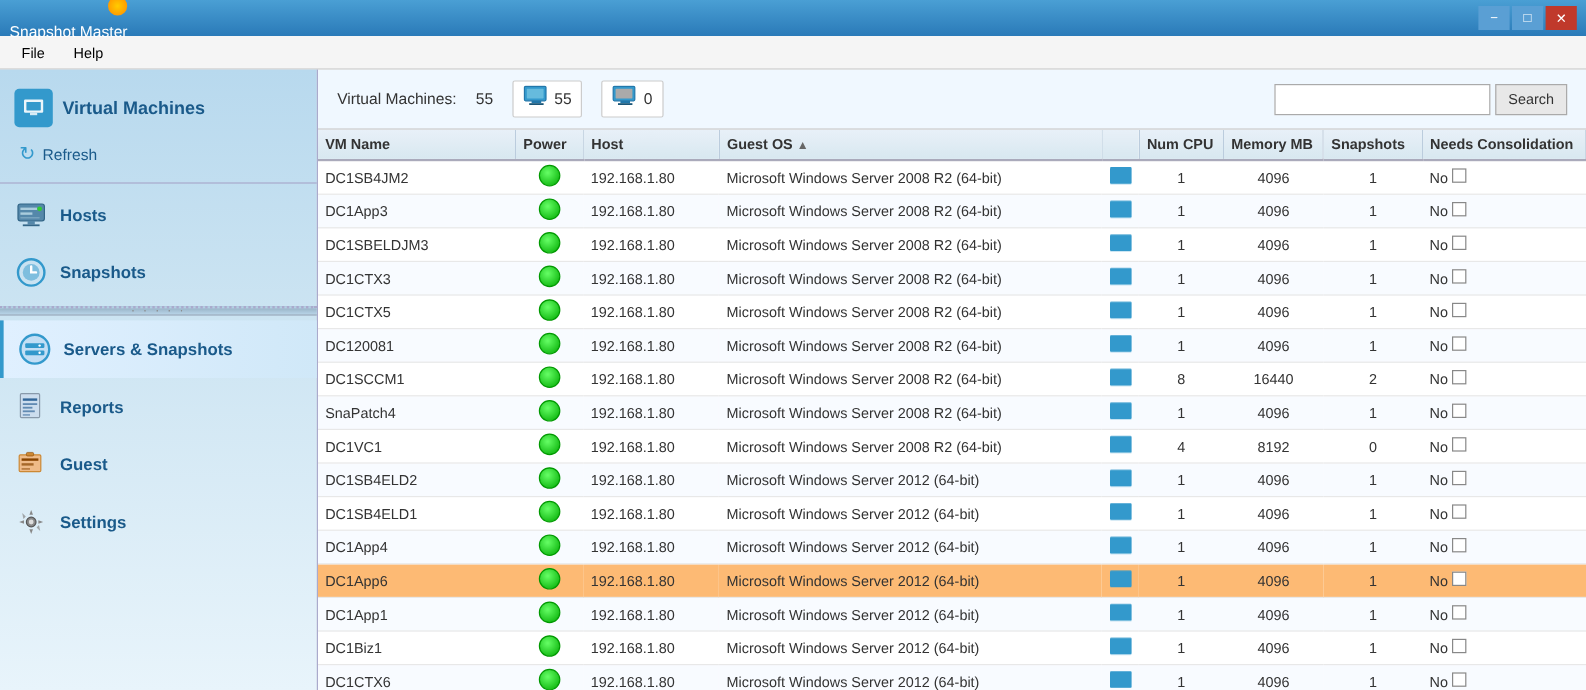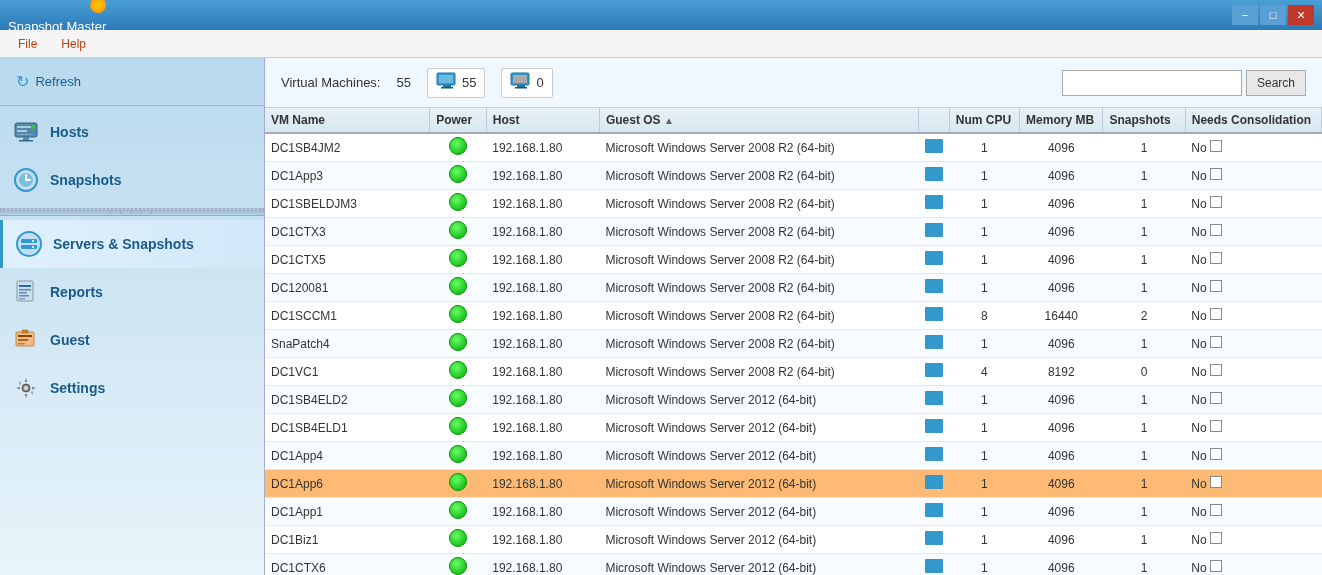--- a/index.html
+++ b/index.html
@@ -34,21 +34,21 @@
       height: 28px;
       display: flex;
       align-items: center;
       padding: 0 8px;
       gap: 4px;
     }
     .menu-item {
       padding: 4px 10px;
       cursor: pointer;
       font-size: 12px;
-      color: #c2410c;
+      color: #000000;
       border-radius: 2px;
     }
 
     
     .main-layout { display: flex; height: calc(575px - 58px); }
 
     
     .sidebar {
       width: 265px;
       background: linear-gradient(to bottom, #b8d9ee 0%, #cce4f2 40%, #e8f4fb 100%);
@@ -210,20 +210,30 @@
 <div class="menu-bar">
   <div class="menu-item">File</div>
   <div class="menu-item">Help</div>
 </div>
 
 <div class="main-layout">
 
   <div class="sidebar">
 
     <div class="sidebar-section-top">
+      <div class="vm-label">
+        <div class="vm-icon">
+          <svg width="20" height="20" viewBox="0 0 20 20">
+            <rect x="2" y="3" width="16" height="11" rx="1" fill="white" opacity="0.9"></rect>
+            <rect x="4" y="5" width="12" height="7" rx="0.5" fill="#3399cc"></rect>
+            <rect x="7" y="14" width="6" height="2" fill="white" opacity="0.8"></rect>
+          </svg>
+        </div>
+        <span>Virtual Machines</span>
+      </div>
       <div class="refresh-btn">
         <span class="refresh-icon">↻</span>
         <span>Refresh</span>
       </div>
     </div>
 
     <div class="sidebar-nav-item" style="padding-top:12px;">
       <div class="nav-icon">
         <svg width="26" height="26" viewBox="0 0 26 26">
           <rect x="2" y="4" width="22" height="14" rx="2" fill="#5588aa" stroke="#336688" stroke-width="1"></rect>

